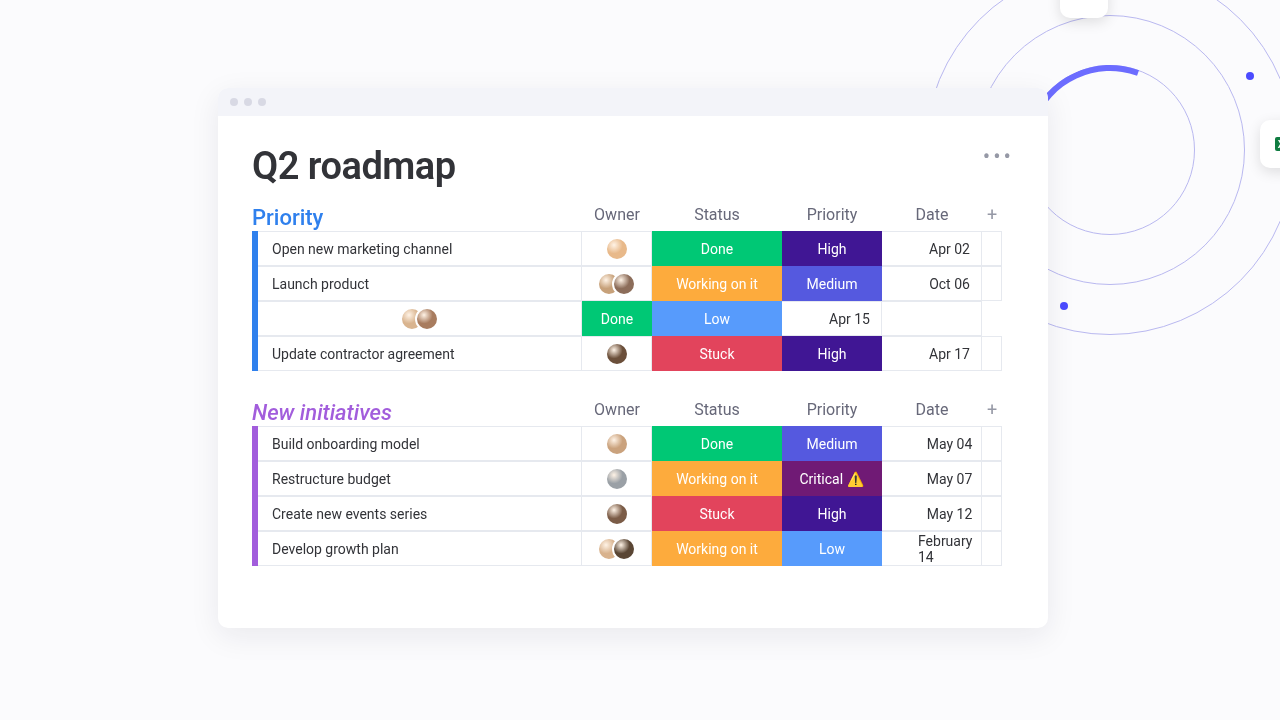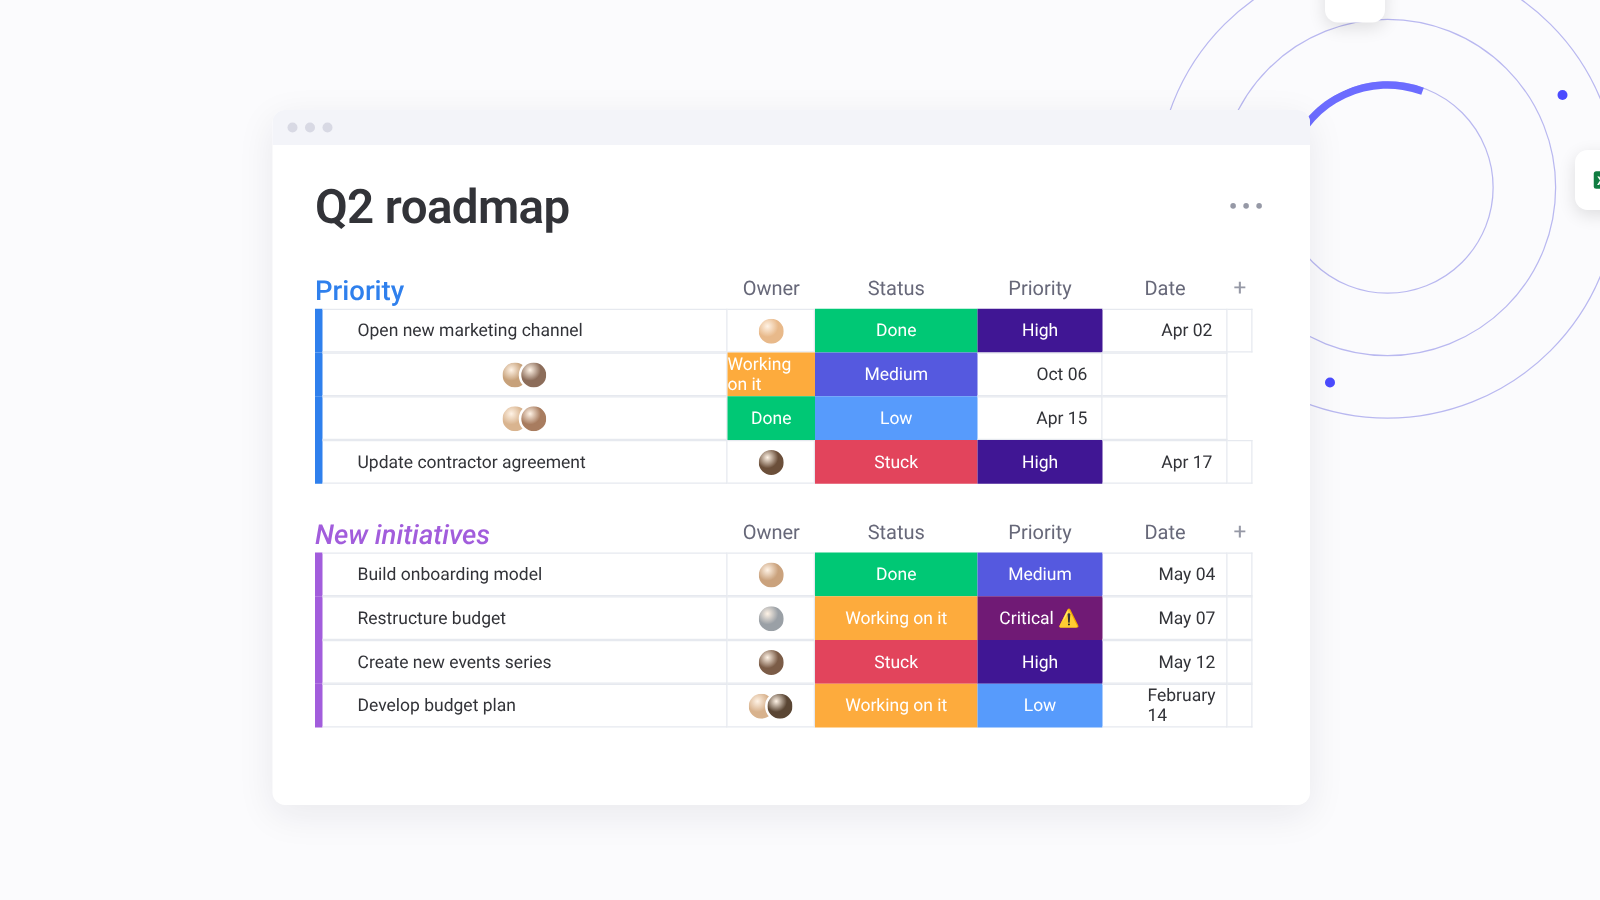--- a/index.html
+++ b/index.html
@@ -80,23 +80,22 @@
     align-items: center;
     padding-left: 12px;
     gap: 6px;
   }
   .dot { width: 8px; height: 8px; border-radius: 50%; background: #d8d9e4; }
 
   .content { padding: 28px 34px 34px 34px; }
 
   .header-row {
     display: flex;
-    align-items: center;
     justify-content: space-between;
-    margin-bottom: 32px;
+    margin-bottom: 16px;
   }
   .page-title {
     font-size: 38px;
     font-weight: 600;
     color: #323338;
     letter-spacing: -0.5px;
   }
   .more-dots {
     color: #9699a6;
     font-size: 22px;
@@ -136,21 +135,21 @@
   }
   .rail { }
   .cell {
     border: 1px solid #e6e9ef;
     border-left: none;
     display: flex;
     align-items: center;
     font-size: 14px;
     color: #323338;
   }
-  .cell.name { padding-left: 28px; border-left: none; }
+  .cell.name { padding-left: 14px; border-left: none; }
   .cell.owner { justify-content: center; gap: -6px; }
   .cell.status, .cell.priority {
     justify-content: center;
     color: #fff;
     font-size: 14px;
     border: none;
   }
   .cell.date { justify-content: center; padding-left: 36px; }
   .cell.empty { }
 
@@ -232,20 +231,21 @@
             </div>
             <div class="cell status" style="background: rgb(0, 200, 117);">Done</div>
             <div class="cell priority" style="background: rgb(64, 22, 148);">
               <span>High</span>
             </div>
             <div class="cell date">Apr 02</div>
             <div class="cell empty"></div>
           </div>
           <div class="row">
             <div class="rail" style="background: rgb(47, 128, 237);"></div>
+            <div class="cell name">Launch product</div>
             <div class="cell owner">
               <span class="avatar" style="background: radial-gradient(circle at 35% 30%, rgb(255, 243, 230) 0%, rgb(199, 161, 122) 45%, rgb(199, 161, 122) 100%);"></span>
               <span class="avatar" style="background: radial-gradient(circle at 35% 30%, rgb(255, 243, 230) 0%, rgb(140, 109, 90) 45%, rgb(140, 109, 90) 100%);"></span>
             </div>
             <div class="cell status" style="background: rgb(253, 171, 61);">Working on it</div>
             <div class="cell priority" style="background: rgb(85, 89, 223);">
               <span>Medium</span>
             </div>
             <div class="cell date">Oct 06</div>
             <div class="cell empty"></div>
@@ -321,21 +321,21 @@
             </div>
             <div class="cell status" style="background: rgb(226, 68, 92);">Stuck</div>
             <div class="cell priority" style="background: rgb(64, 22, 148);">
               <span>High</span>
             </div>
             <div class="cell date">May 12</div>
             <div class="cell empty"></div>
           </div>
           <div class="row">
             <div class="rail" style="background: rgb(162, 93, 220);"></div>
-            <div class="cell name">Develop budget plan</div>
+            <div class="cell name">Develop growth plan</div>
             <div class="cell owner">
               <span class="avatar" style="background: radial-gradient(circle at 35% 30%, rgb(255, 243, 230) 0%, rgb(216, 178, 141) 45%, rgb(216, 178, 141) 100%);"></span>
               <span class="avatar" style="background: radial-gradient(circle at 35% 30%, rgb(255, 243, 230) 0%, rgb(90, 70, 52) 45%, rgb(90, 70, 52) 100%);"></span>
             </div>
             <div class="cell status" style="background: rgb(253, 171, 61);">Working on it</div>
             <div class="cell priority" style="background: rgb(87, 155, 252);">
               <span>Low</span>
             </div>
             <div class="cell date">February 14</div>
             <div class="cell empty"></div>

